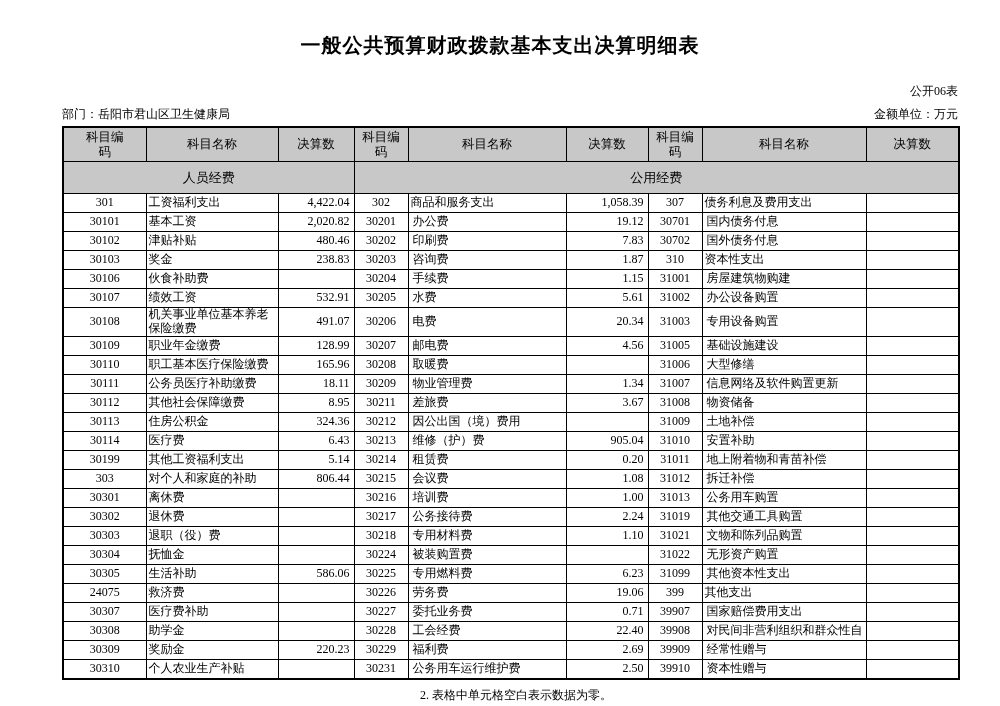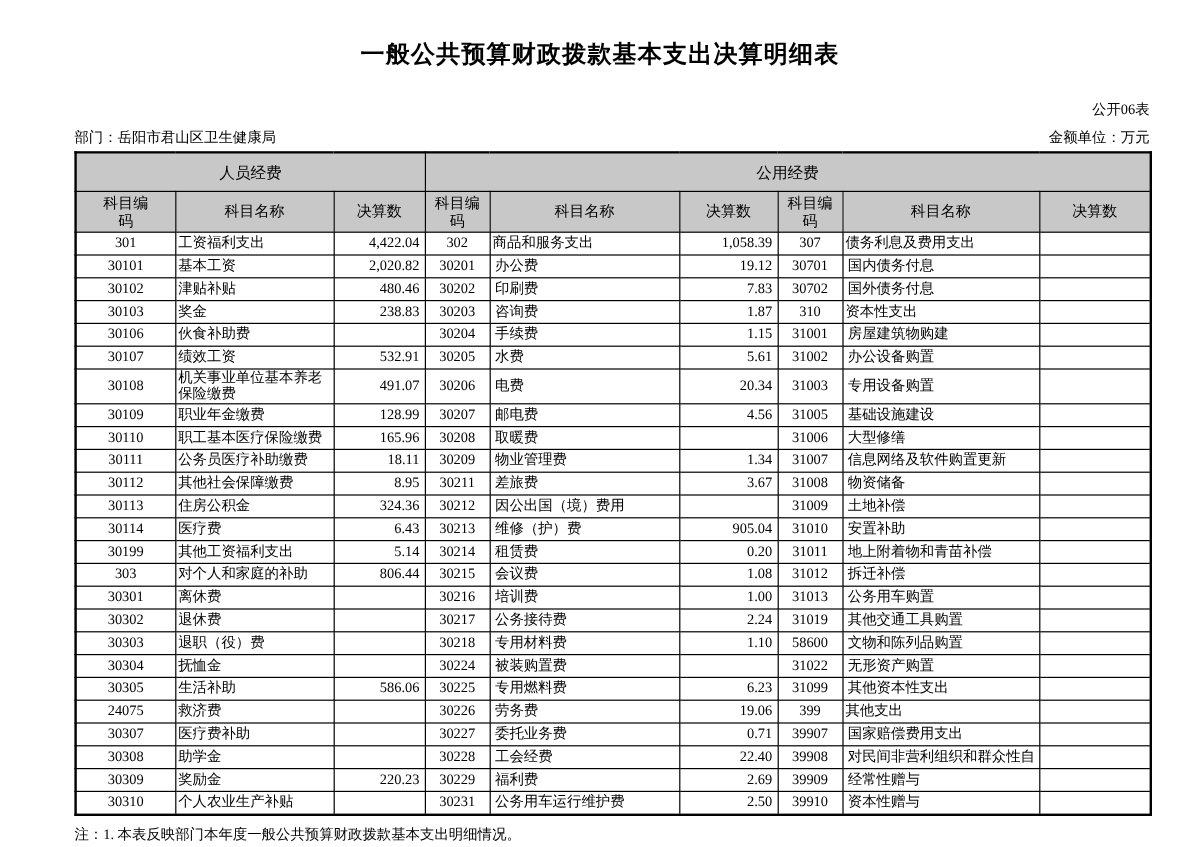--- a/index.html
+++ b/index.html
@@ -101,38 +101,38 @@
           <col style="width:132px">
           <col style="width:76px">
         <col style="width:54px">
           <col style="width:158px">
           <col style="width:82px">
         <col style="width:54px">
           <col style="width:164px">
           <col style="width:93px">
       </colgroup>
       <thead>
-        <tr>
-          <th class="group-hdr" colspan="3">人员经费</th>
-          <th class="group-hdr" colspan="6">公用经费</th>
-        </tr>
         <tr id="col-header-row">
             <th class="col-hdr">科目编
 码</th>
             <th class="col-hdr">科目名称</th>
             <th class="col-hdr">决算数</th>
             <th class="col-hdr">科目编
 码</th>
             <th class="col-hdr">科目名称</th>
             <th class="col-hdr">决算数</th>
             <th class="col-hdr">科目编
 码</th>
             <th class="col-hdr">科目名称</th>
             <th class="col-hdr">决算数</th>
           </tr>
+        <tr>
+          <th class="group-hdr" colspan="3">人员经费</th>
+          <th class="group-hdr" colspan="6">公用经费</th>
+        </tr>
       </thead>
       <tbody id="table-body">
           <tr>
             <td class="code">301</td>
             <td class="name">工资福利支出</td>
             <td class="value">4,422.04</td>
             <td class="code">302</td>
             <td class="name clip">商品和服务支出</td>
             <td class="value">1,058.39</td>
             <td class="code">307</td>
@@ -315,21 +315,21 @@
             <td class="name indent clip">其他交通工具购置</td>
             <td class="value"></td>
           </tr>
           <tr>
             <td class="code">30303</td>
             <td class="name">退职（役）费</td>
             <td class="value"></td>
             <td class="code">30218</td>
             <td class="name indent clip">专用材料费</td>
             <td class="value">1.10</td>
-            <td class="code">58600</td>
+            <td class="code">31021</td>
             <td class="name indent clip">文物和陈列品购置</td>
             <td class="value"></td>
           </tr>
           <tr>
             <td class="code">30304</td>
             <td class="name">抚恤金</td>
             <td class="value"></td>
             <td class="code">30224</td>
             <td class="name indent clip">被装购置费</td>
             <td class="value"></td>
@@ -399,17 +399,16 @@
             <td class="code">30231</td>
             <td class="name indent clip">公务用车运行维护费</td>
             <td class="value">2.50</td>
             <td class="code">39910</td>
             <td class="name indent clip">资本性赠与</td>
             <td class="value"></td>
           </tr>
         </tbody>
     </table>
     <div class="notes">
-      <div>注：1. 本表反映部门本年度一般公共预算财政拨款基本支出明细情况。</div>
       <div class="note-2">2. 表格中单元格空白表示数据为零。</div>
     </div>
   </div>
 </div>
 
 </body></html>

